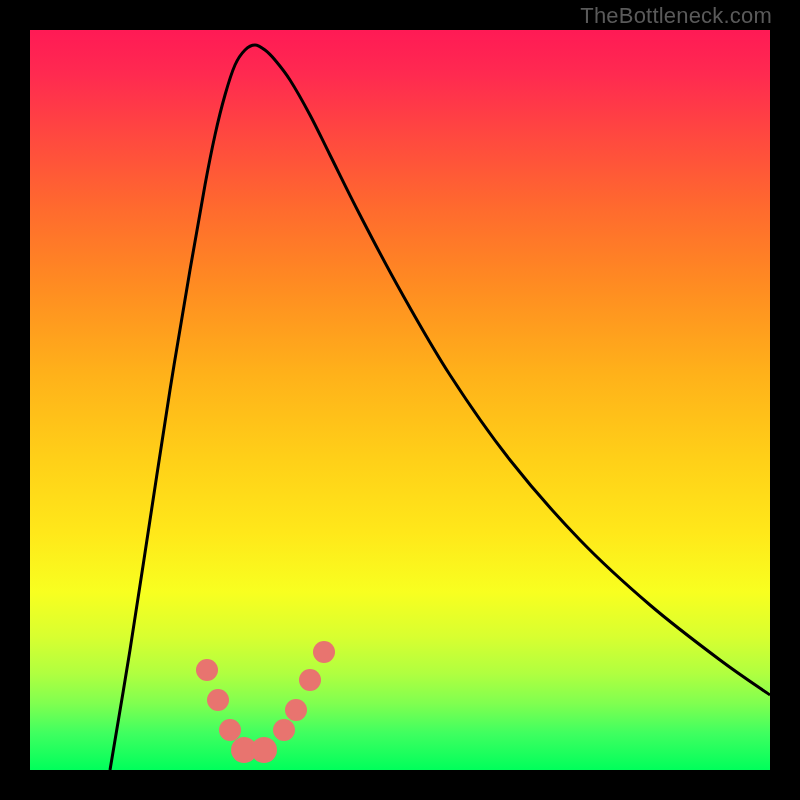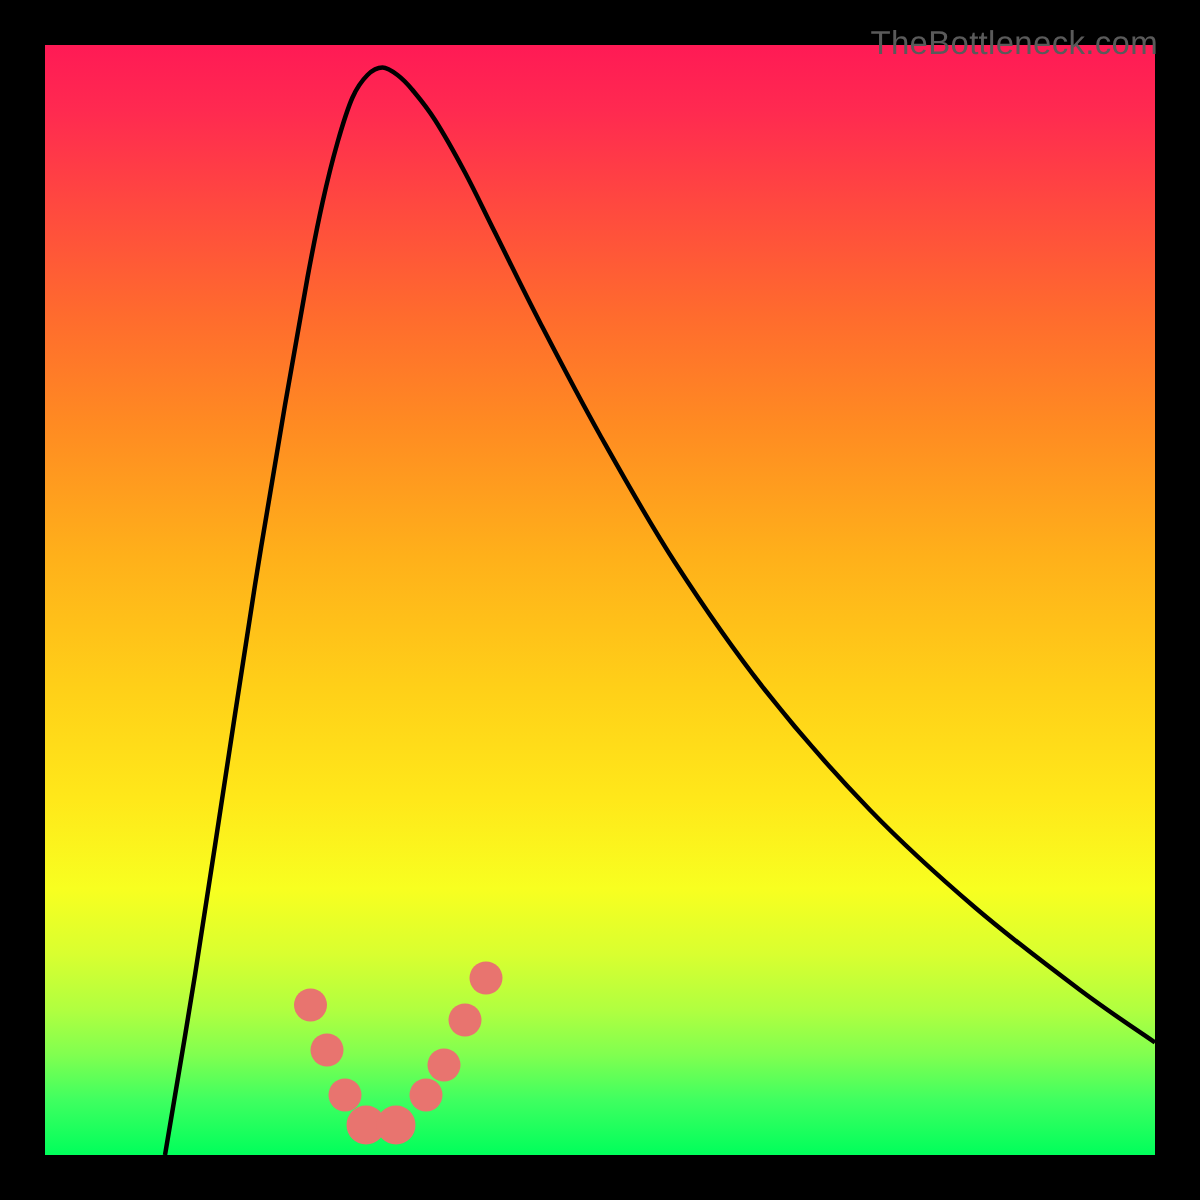--- a/index.html
+++ b/index.html
@@ -36,21 +36,21 @@
       #ffe81a 68%,
       #f8ff20 76%,
       #d8ff30 82%,
       #b0ff40 87%,
       #80ff50 91%,
       #40ff60 95%,
       #00ff5b 100%);
   }
   .watermark {
     position: absolute;
-    top: 16px;
+    top: 3px;
     right: 28px;
     color: #5a5a5a;
     font-size: 22px;
     font-weight: 500;
     letter-spacing: 0.2px;
   }
   svg.curve {
     position: absolute;
     top: 0;
     left: 0;

